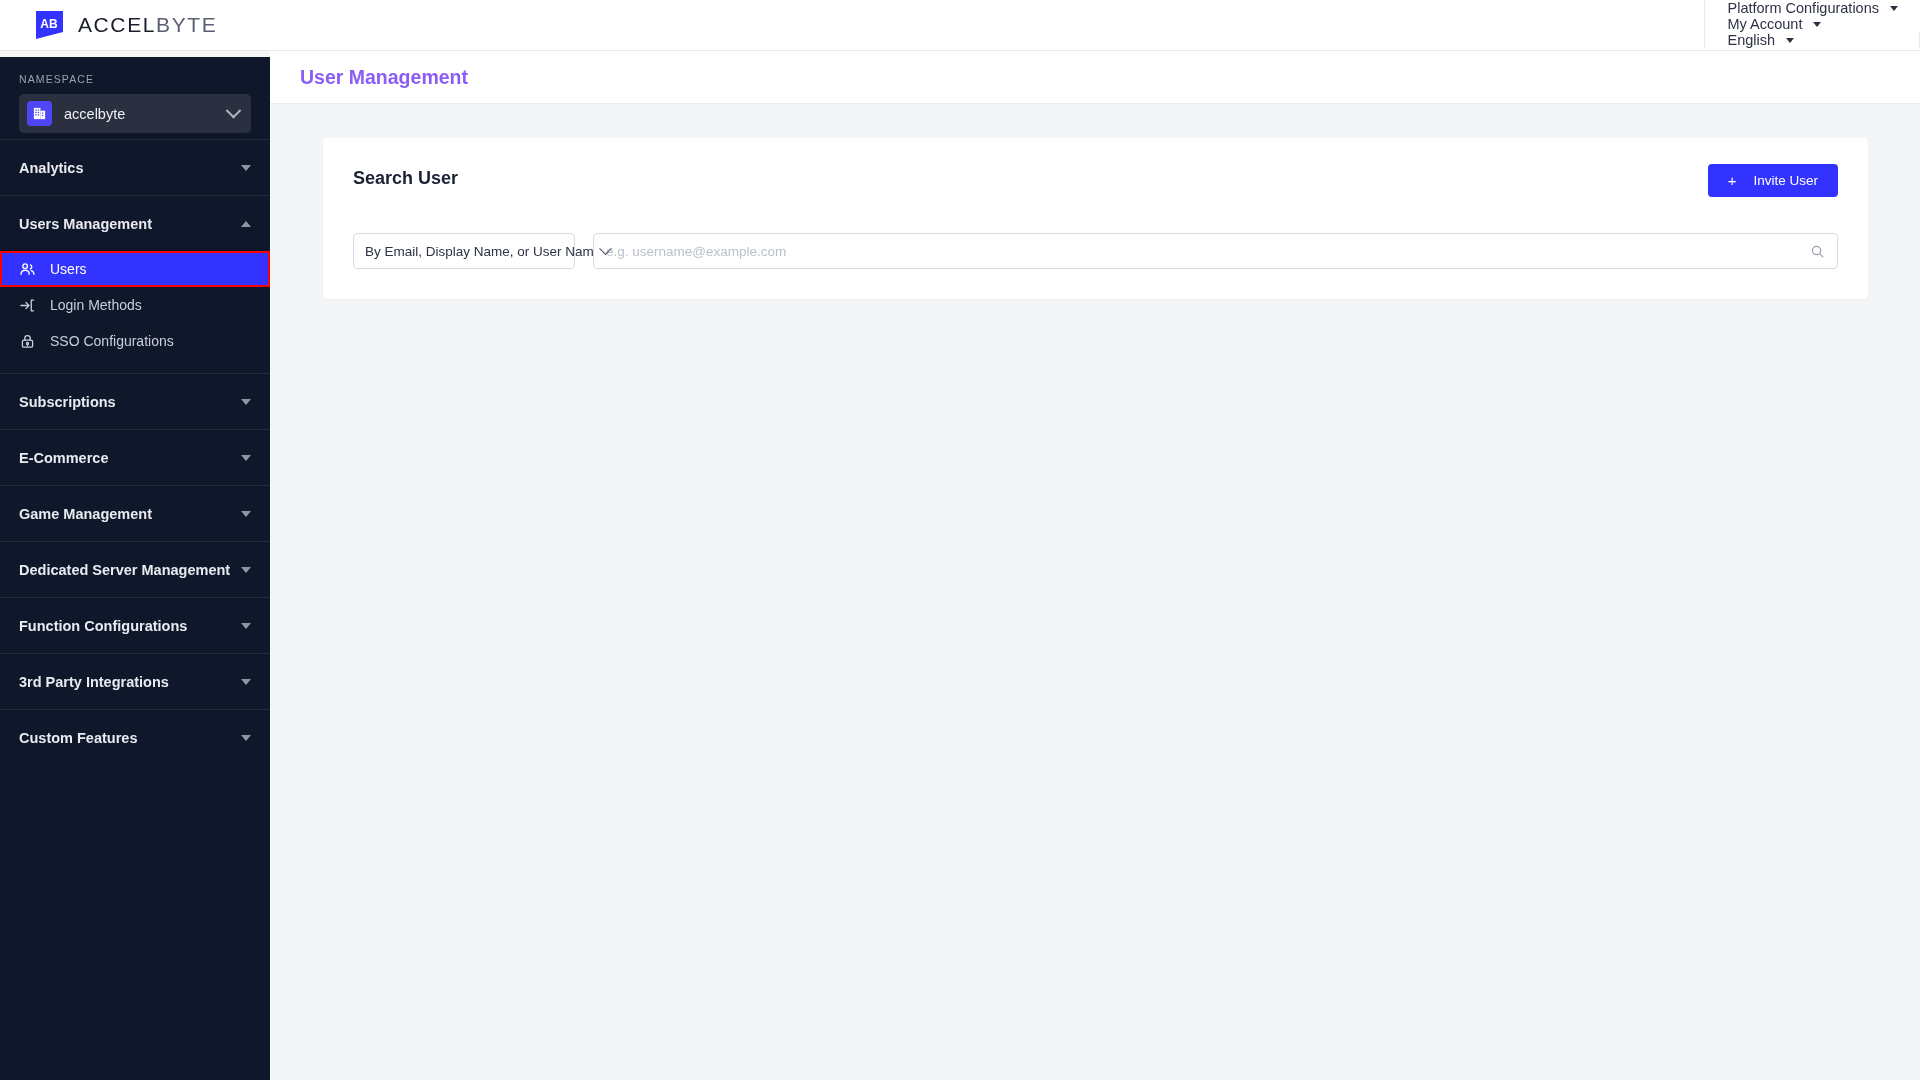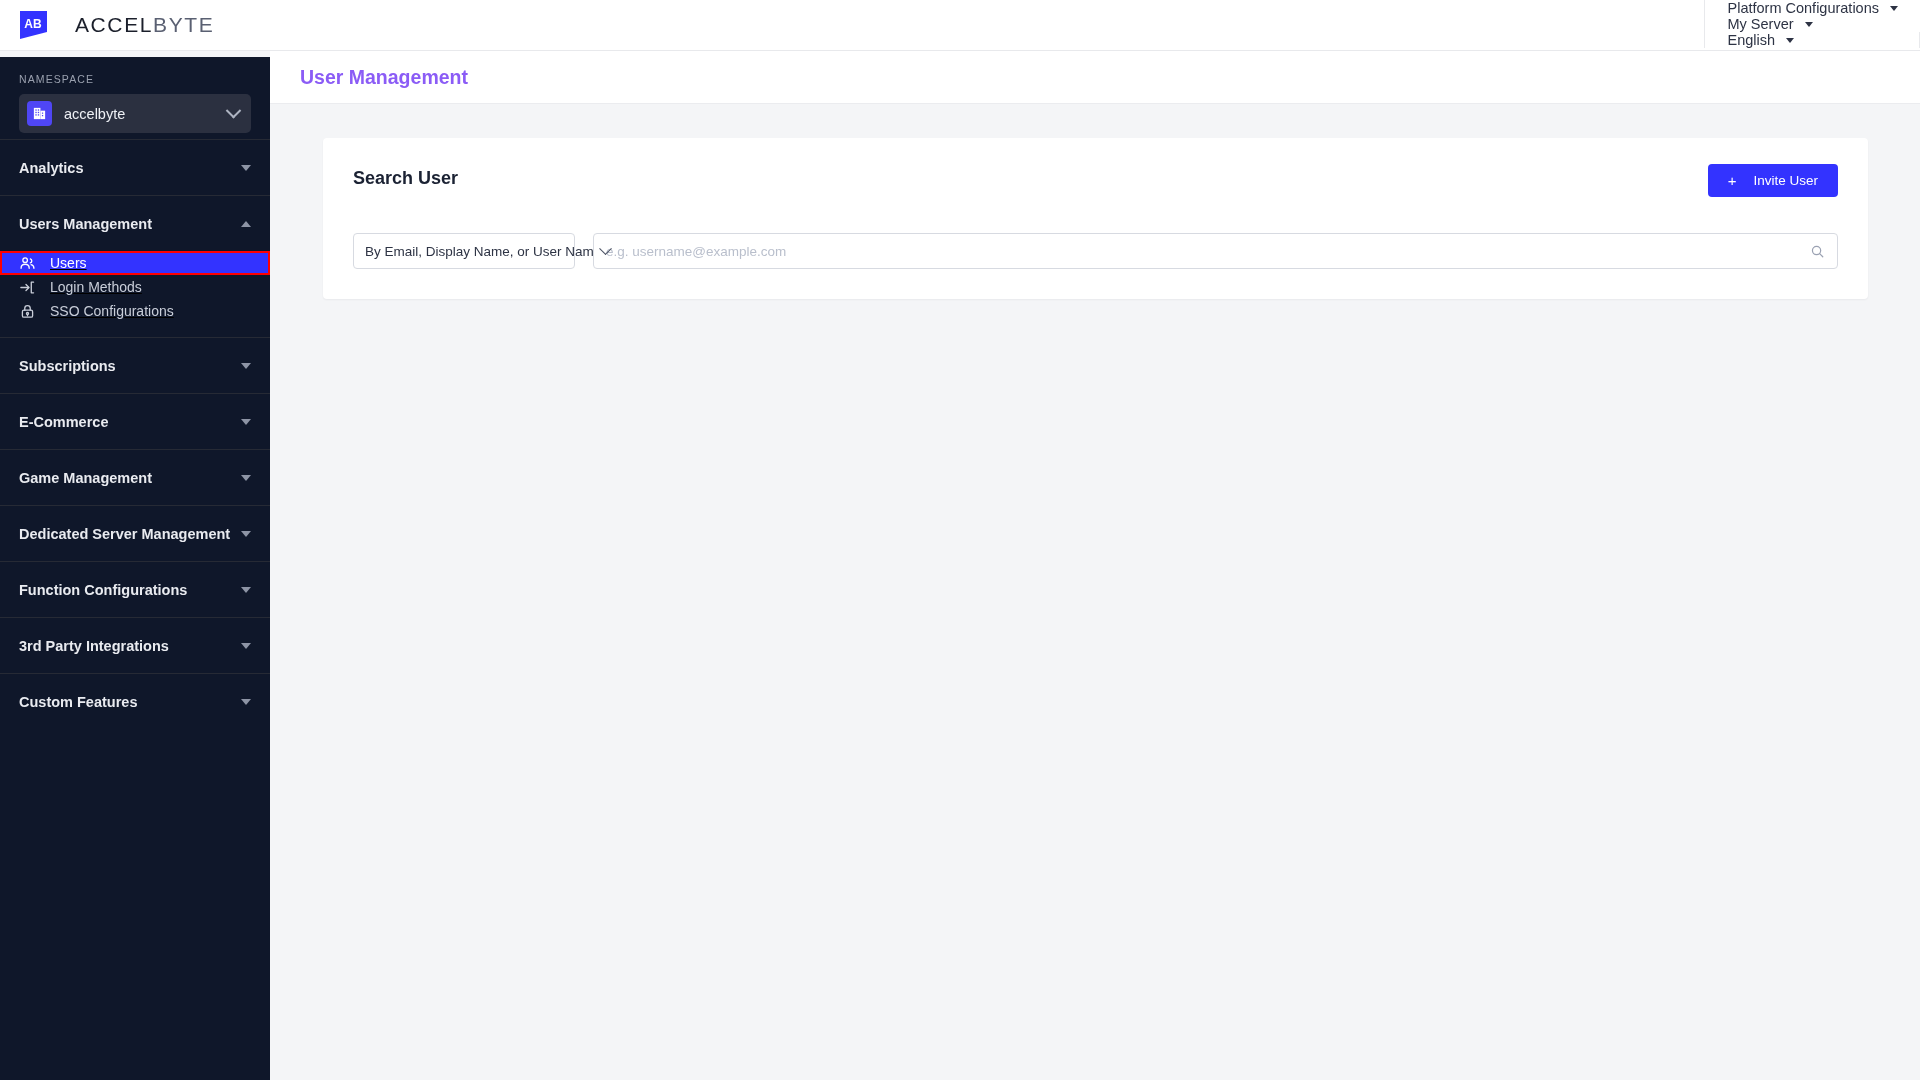--- a/index.html
+++ b/index.html
@@ -20,22 +20,22 @@
     height: 51px;
     background: #ffffff;
     display: flex;
     align-items: stretch;
     border-bottom: 1px solid #e8e9ec;
     z-index: 20;
   }
   .brand {
     display: flex;
     align-items: center;
-    padding-left: 18px;
-    gap: 26px;
+    padding-left: 34px;
+    gap: 13px;
     flex: 0 0 auto;
   }
   .brand-mark {
     width: 31px; height: 28px;
     position: relative;
     display: block;
   }
   .brand-mark svg { display: block; }
   .brand-name {
     font-size: 21px;
@@ -141,28 +141,27 @@
     border-right: 5.5px solid transparent;
     border-top: 6px solid #8d94a5;
   }
   .tri-up {
     width: 0; height: 0;
     border-left: 5.5px solid transparent;
     border-right: 5.5px solid transparent;
     border-bottom: 6px solid #8d94a5;
   }
   .subitem {
-    height: 24px;
+    height: 36px;
     display: flex;
     align-items: center;
     padding-left: 19px;
     gap: 14px;
     cursor: pointer;
     position: relative;
-    text-decoration: underline;
   }
   .subitem-label {
     font-size: 14px;
     color: #c9ced9;
     white-space: nowrap;
   }
   .subitem.active {
     background: #3333ff;
     outline: 2px solid #ff0000;
     outline-offset: -2px;
@@ -298,21 +297,21 @@
   </div>
 
   <div class="topbar-spacer"></div>
 
   <div class="topnav">
     <div class="topnav-item">
       <span>Platform Configurations</span>
       <span class="caret-down"></span>
     </div>
     <div class="topnav-item">
-      <span>My Server</span>
+      <span>My Account</span>
       <span class="caret-down"></span>
     </div>
     <div class="topnav-item">
       <span>English</span>
       <span class="caret-down"></span>
     </div>
   </div>
 </div>
 
 <div class="sidebar">

